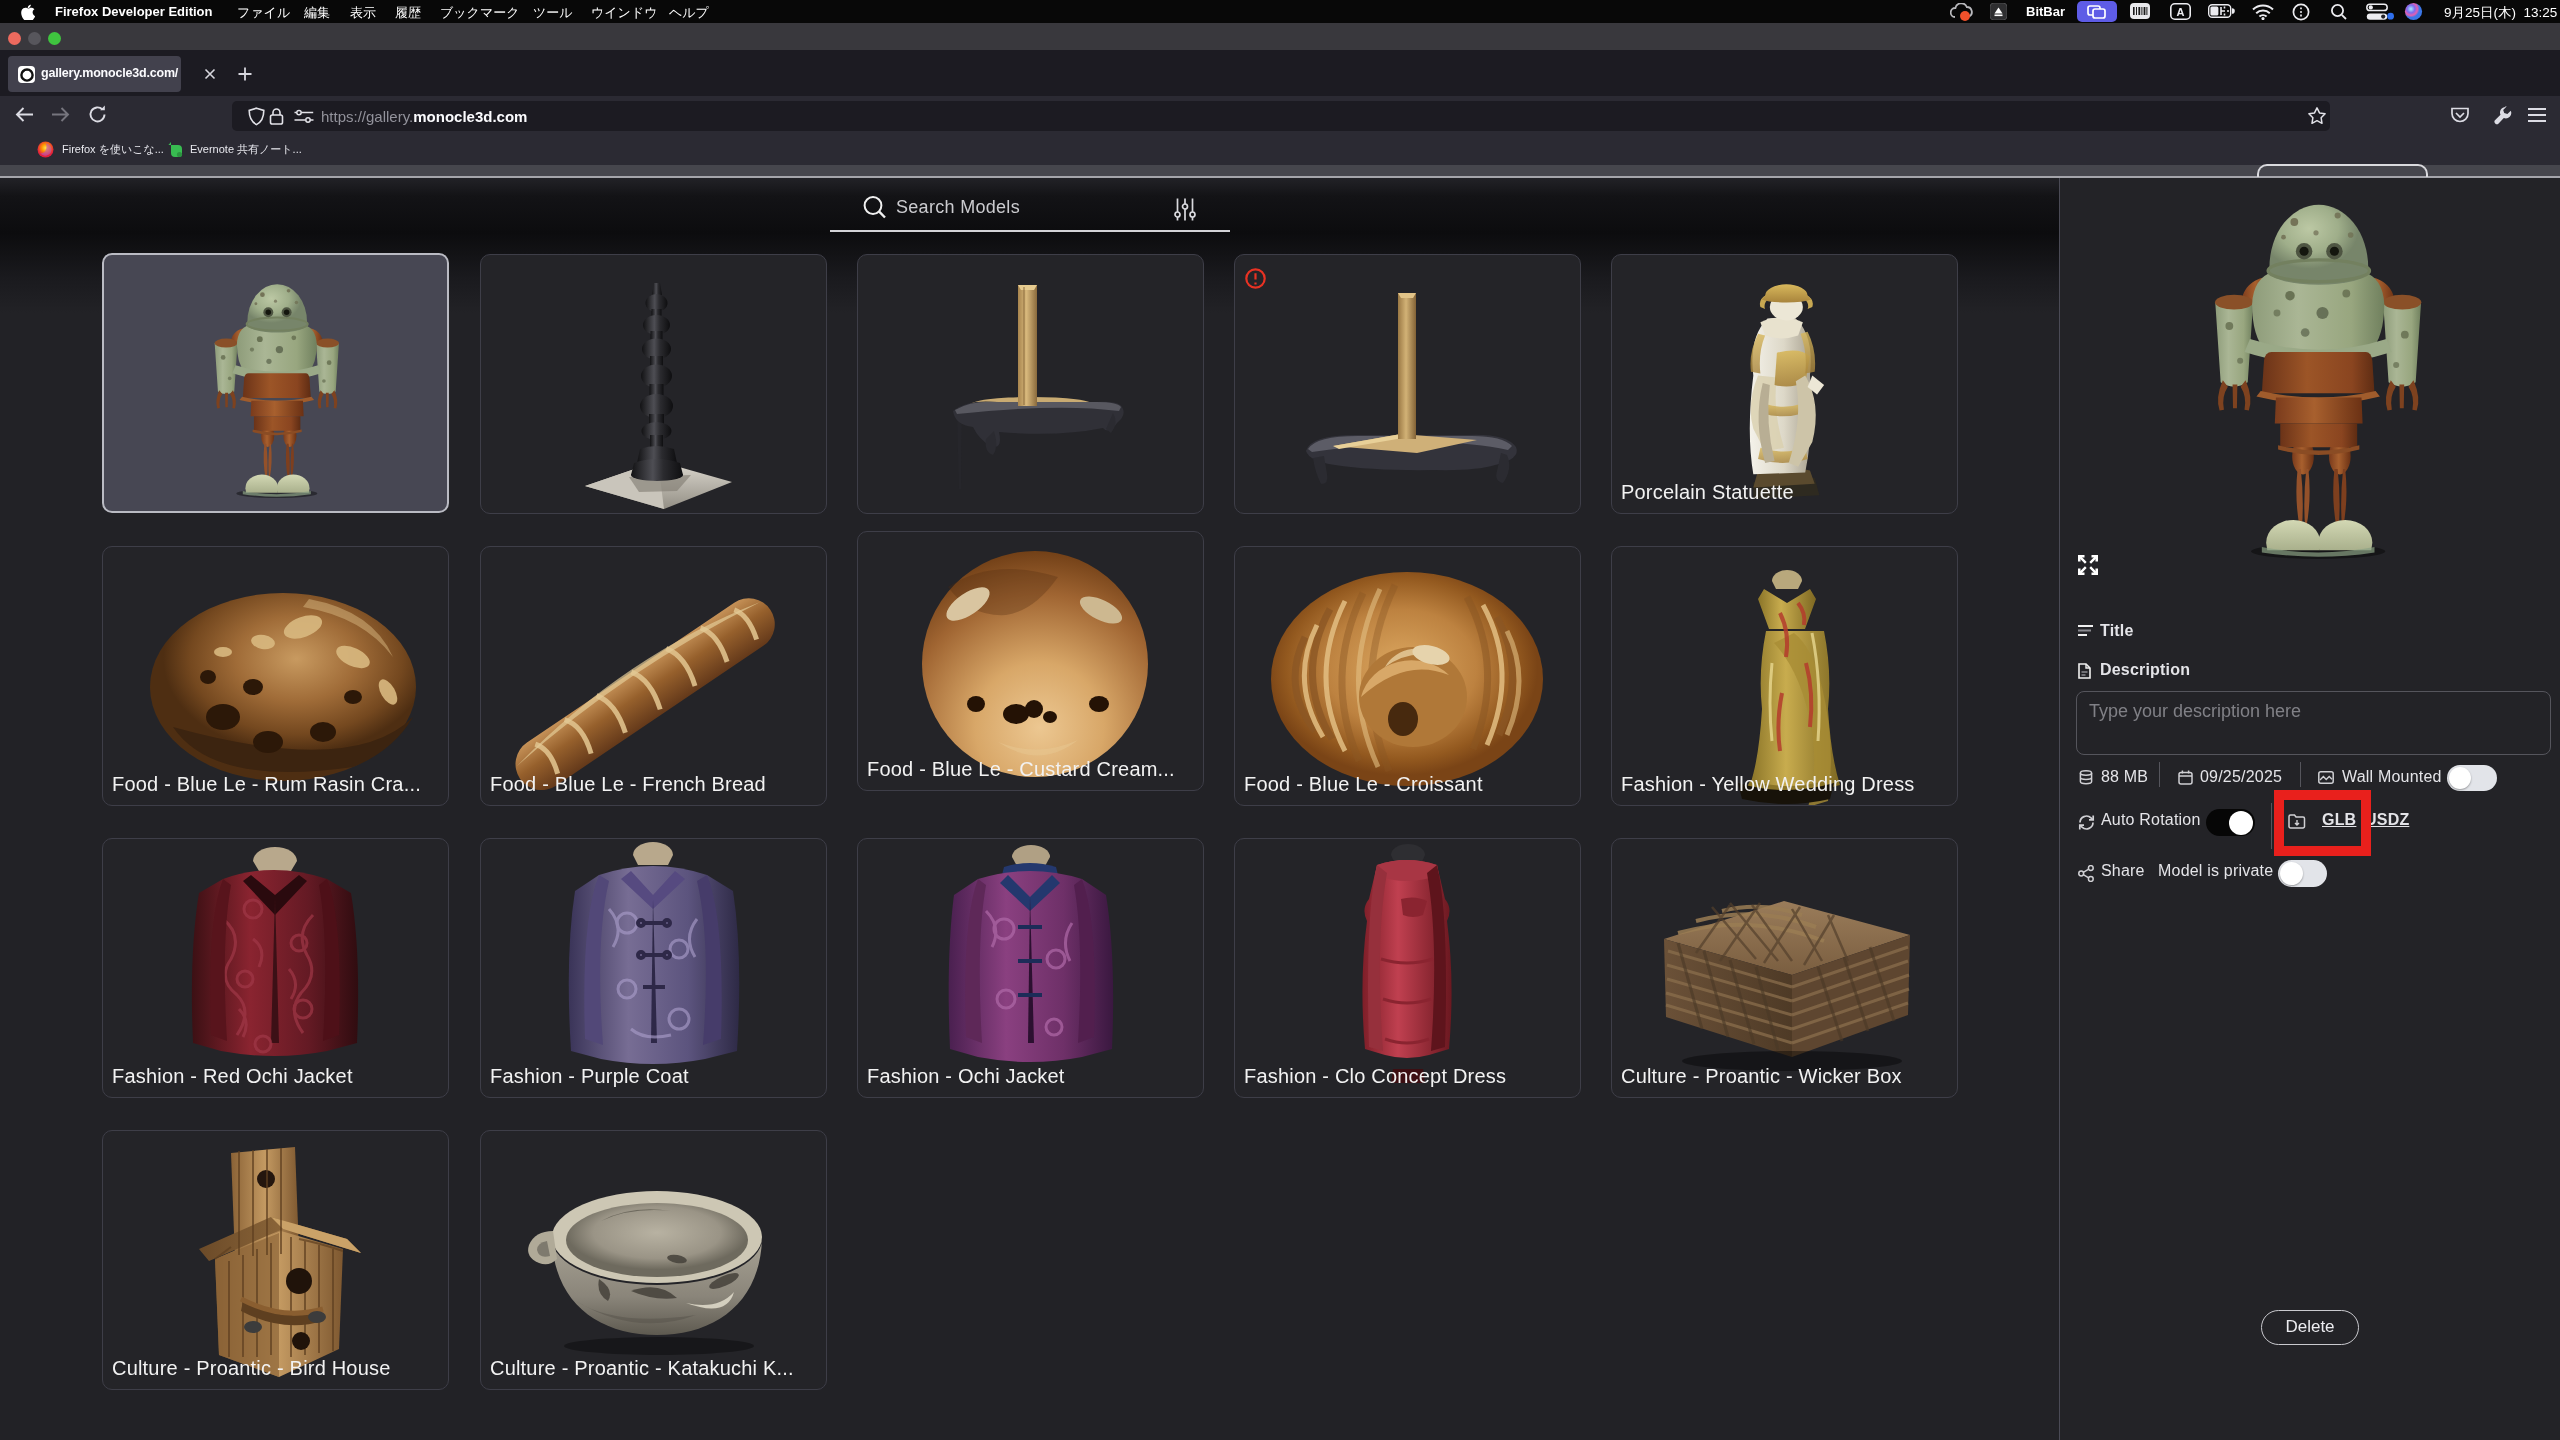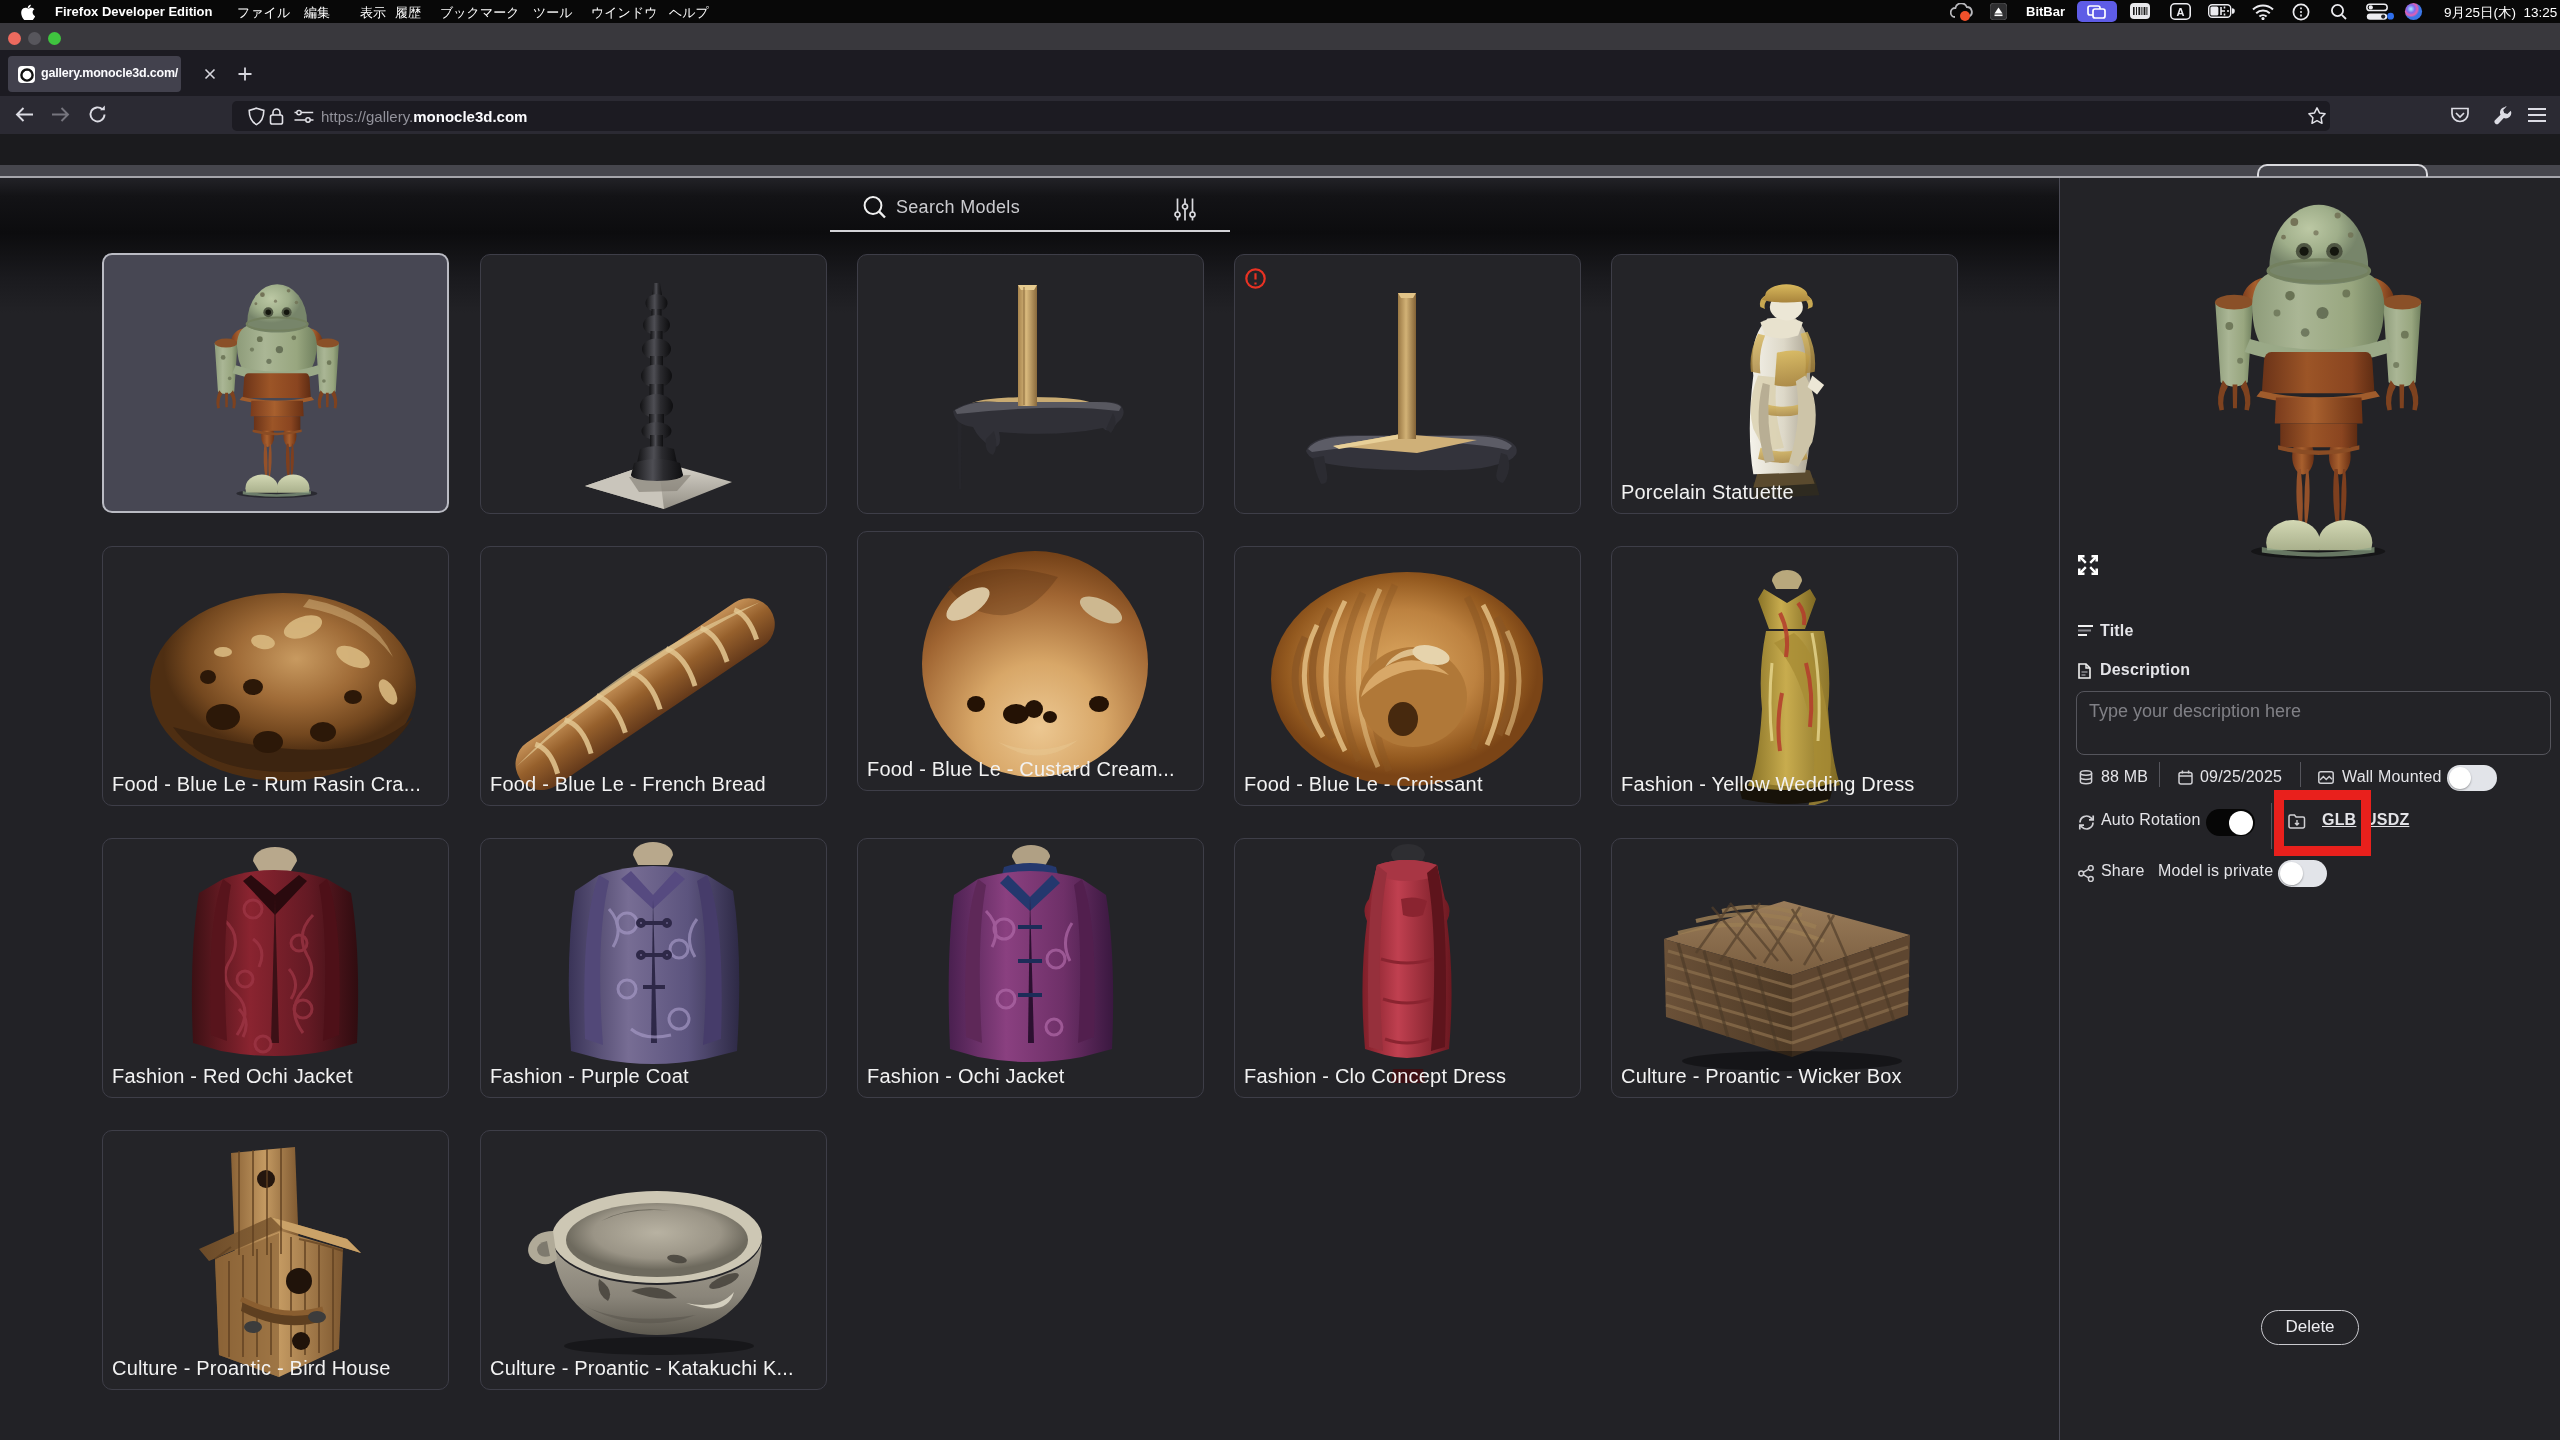--- a/index.html
+++ b/index.html
@@ -45,21 +45,21 @@
 <body>
 <div id="stage">
   <div id="menubar">
     <svg class="abs" style="left:21px;top:4px" width="14" height="16" viewBox="0 0 14 16">
       <path fill="#fff" d="M11.6 8.5c0-2.1 1.7-3.1 1.8-3.2-1-1.4-2.5-1.6-3-1.6-1.3-.1-2.5.75-3.2.75-.7 0-1.7-.73-2.8-.71-1.4 0-2.8.84-3.5 2.1-1.5 2.6-.4 6.5 1.1 8.6.7 1 1.6 2.2 2.7 2.2 1.1 0 1.5-.7 2.8-.7 1.3 0 1.7.7 2.8.7 1.2 0 1.9-1 2.6-2.1.8-1.2 1.2-2.4 1.2-2.5-.03-.01-2.3-.9-2.5-3.5z"></path>
       <path fill="#fff" d="M9.6 2.3c.6-.73.99-1.7.88-2.3-.85.03-1.9.57-2.5 1.3-.55.64-1 1.66-.9 2.64.95.07 1.92-.48 2.52-1.64z" transform="translate(0.4,0.7) scale(0.9)"></path>
     </svg>
     <b class="mi" style="left:55px">Firefox Developer Edition</b>
     <span class="mi" style="left:237px">ファイル</span>
     <span class="mi" style="left:304px">編集</span>
-    <span class="mi" style="left:360px">表示</span>
+    <span class="mi" style="left:350px">表示</span>
     <span class="mi" style="left:395px">履歴</span>
     <span class="mi" style="left:440px">ブックマーク</span>
     <span class="mi" style="left:533px">ツール</span>
     <span class="mi" style="left:591px">ウインドウ</span>
     <span class="mi" style="left:669px">ヘルプ</span>
 
     <svg class="abs" style="left:1950px;top:3px" width="26" height="19" viewBox="0 0 26 19">
       <path d="M5 14 a4.5 4.5 0 0 1 .4-9 a6 6 0 0 1 11.4-1 a5 5 0 0 1 2.4 9.4" fill="none" stroke="#b9b9bd" stroke-width="1.8"></path>
       <circle cx="15" cy="13" r="5" fill="#f1512b"></circle>
     </svg>
@@ -185,20 +185,39 @@
     <svg class="abs" style="left:2450px;top:9px" width="20" height="20" viewBox="0 0 20 20">
       <path d="M2 3.5 h16 v5 a8 8 0 0 1 -16 0 z" fill="none" stroke="#dcdce4" stroke-width="1.7"></path>
       <path d="M6 8 l4 4 4 -4" fill="none" stroke="#dcdce4" stroke-width="1.7"></path>
     </svg>
     <svg class="abs" style="left:2493px;top:9px" width="20" height="20" viewBox="0 0 20 20">
       <path d="M12.5 2 a5.5 5.5 0 0 0 -5 7.8 L2.2 15 a2.4 2.4 0 0 0 3.4 3.4 L10.8 13 a5.5 5.5 0 0 0 7 -7.3 l-3.4 3.4 -3.2 -1 -1 -3.2 3.4 -3.4 a5.5 5.5 0 0 0 -1.1 -.5 z" fill="#dcdce4"></path>
     </svg>
     <svg class="abs" style="left:2527px;top:11px" width="20" height="16" viewBox="0 0 20 16">
       <path d="M1 2 H19 M1 8 H19 M1 14 H19" stroke="#dcdce4" stroke-width="1.9"></path>
     </svg>
+  </div>
+  <div id="bookmarks">
+    <svg class="abs" style="left:37px;top:7px" width="17" height="17" viewBox="0 0 17 17">
+      <defs>
+          <radialGradient id="ffg" cx="50%" cy="40%">
+            <stop offset="0%" stop-color="#ffe14d"></stop>
+            <stop offset="45%" stop-color="#ff9500"></stop>
+            <stop offset="100%" stop-color="#e1203d"></stop>
+          </radialGradient>
+        </defs>
+      <circle cx="8.5" cy="8.5" r="8" fill="url(#ffg)"></circle>
+      <path d="M8.5 2.5 a6 6 0 0 1 5.8 7.5 a6.5 6.5 0 0 1 -11 2.5 a6.5 6.5 0 0 0 5.2 -10z" fill="#b24bd6" opacity="0.55"></path>
+    </svg>
+    <span class="abs" style="left:62px;top:8px">Firefox を使いこな...</span>
+    <svg class="abs" style="left:168px;top:7px" width="16" height="17" viewBox="0 0 16 17">
+      <path d="M3 4 h7 a4 4 0 0 1 4 4 v4 a4 4 0 0 1 -4 4 h-3 a4 4 0 0 1 -4 -4 z M3 4 v-3 l-2.6 3z" fill="#38bc51"></path>
+      <circle cx="11.5" cy="13.5" r="2.6" fill="#2c9440"></circle>
+    </svg>
+    <span class="abs" style="left:190px;top:8px">Evernote 共有ノート...</span>
   </div>
   <div id="band"></div>
   <div id="bandline"></div>
   <svg width="0" height="0" style="position:absolute">
     <defs>
       <radialGradient id="headg" cx="40%" cy="30%">
           <stop offset="0%" stop-color="#bcc8a4"></stop>
           <stop offset="60%" stop-color="#9fae8a"></stop>
           <stop offset="100%" stop-color="#77856a"></stop>
         </radialGradient>

